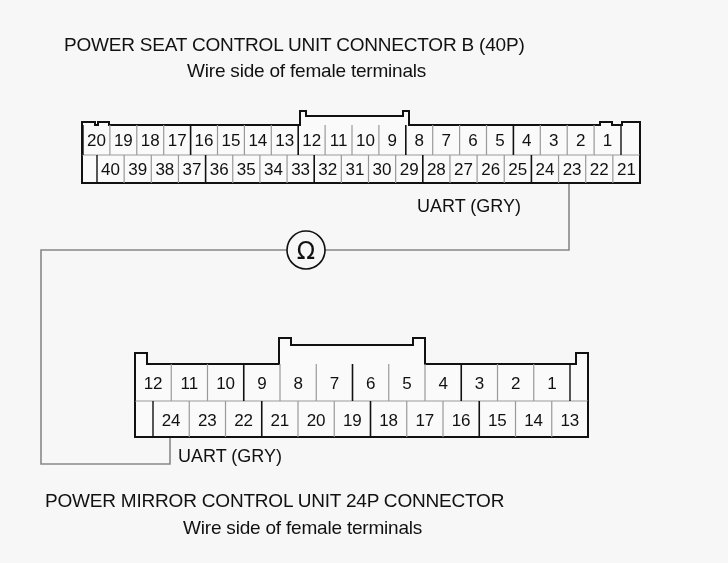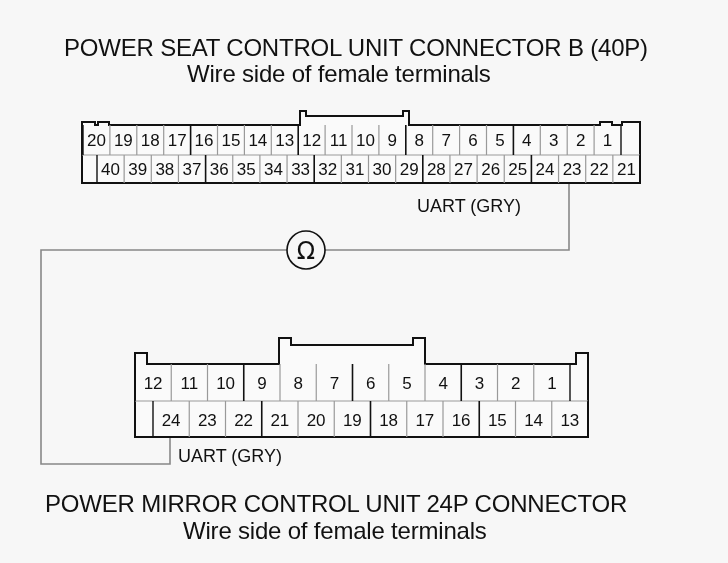--- a/index.html
+++ b/index.html
@@ -1,18 +1,18 @@
 <!DOCTYPE html>
 <html><head>
 <meta charset="utf-8">
 <style>
   html, body { margin:0; padding:0; }
   body { width:728px; height:563px; background:#f7f7f7; position:relative; overflow:hidden;
          font-family:"Liberation Sans", sans-serif; color:#111; }
-  .title { position:absolute; white-space:nowrap; font-size:24px; letter-spacing:-0.2px; }
+  .title { position:absolute; white-space:nowrap; font-size:19px; letter-spacing:-0.2px; }
   svg { position:absolute; left:0; top:0; }
   .pin { font-family:"Liberation Sans", sans-serif; font-size:17px; fill:#111; text-anchor:middle; }
   .lbl { font-family:"Liberation Sans", sans-serif; font-size:18px; fill:#111; }
 </style>
 </head>
 <body>
 
 <div class="title" style="left:64px; top:34px;">POWER SEAT CONTROL UNIT CONNECTOR B (40P)</div>
 <div class="title" style="left:187px; top:60px;">Wire side of female terminals</div>
 

